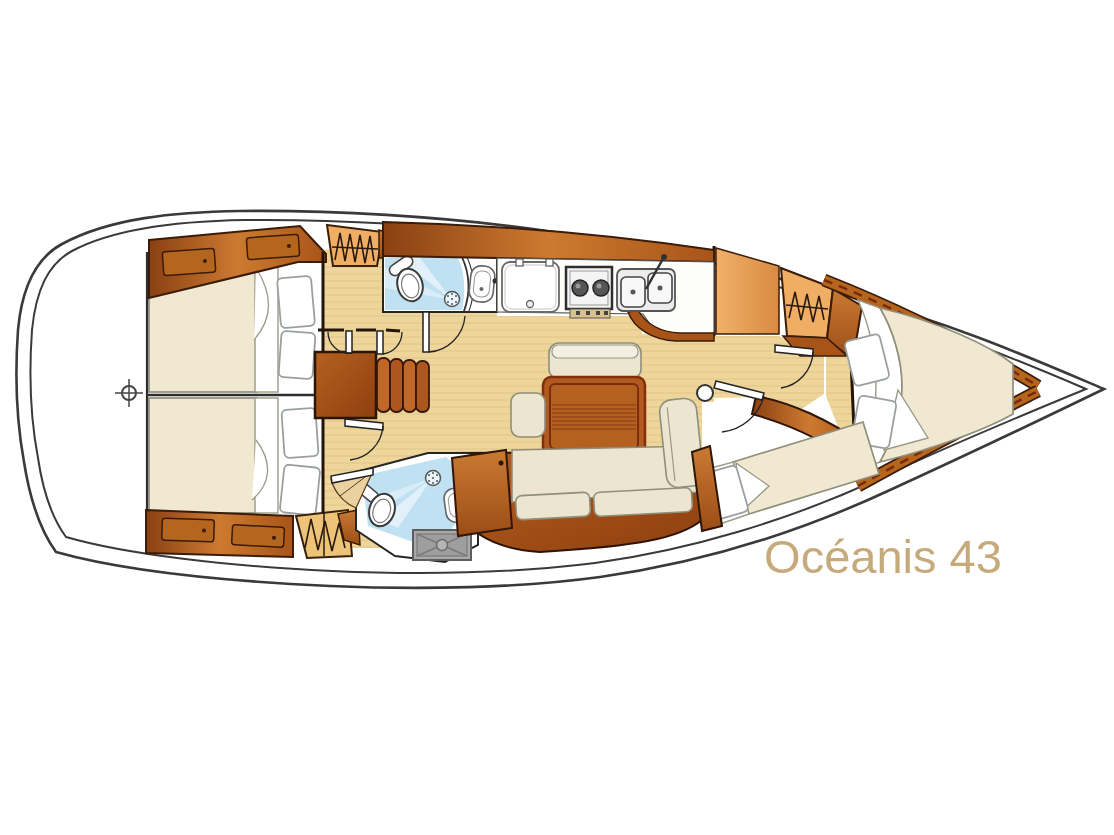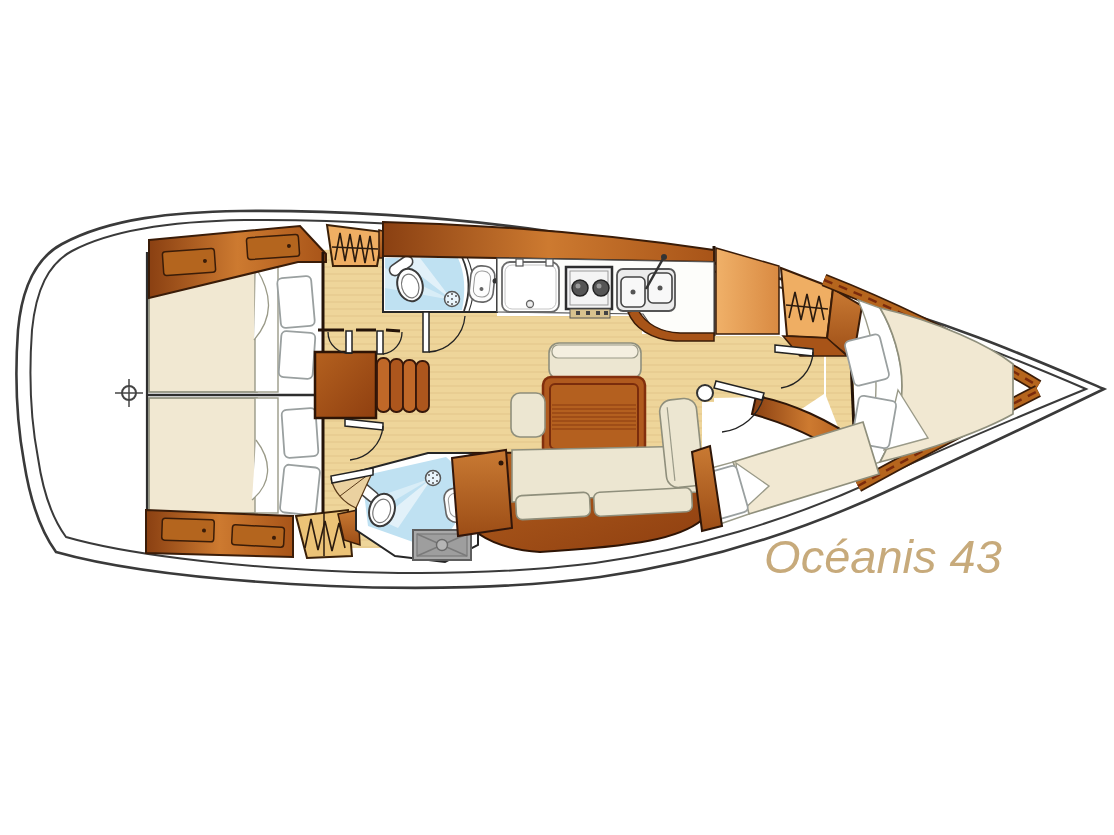--- a/index.html
+++ b/index.html
@@ -1,17 +1,17 @@
 <!DOCTYPE html>
 <html style="--title_text: #c7aa7b; --hull_outline: #3a3a3a; --floor: #eed59a; --floor_grain: #dcbe82; --wood_dark: #5a2a0e; --wood_mid: #b4651e; --wood_light: #d98a3f; --locker_fill: #efae63; --mattress: #f1e8d2; --cushion: #ece6d1; --pillow: #ffffff; --head_floor: #bfe1f2; --shower_tray: #a9a9a9;"><head>
 <meta charset="utf-8">
 <style>
   html,body{margin:0;padding:0;background:#ffffff;}
   .stage{position:relative;width:1114px;height:835px;background:#fff;overflow:hidden;
-         font-family:"Liberation Sans",sans-serif;font-style:italic;}
+         font-family:"Liberation Sans",sans-serif;}
   svg{display:block}
   .title-text{font-family:"Liberation Sans",sans-serif;font-size:47px;fill:var(--title_text,#c7aa7b);letter-spacing:0px;}
   .hull{fill:#ffffff;stroke:var(--hull_outline,#3a3a3a);}
   .floor{fill:var(--floor,#eed59a);}
   .cushion{fill:var(--cushion,#ece6d1);stroke:#8f8f7c;stroke-width:1.6;}
   .pillow{fill:var(--pillow,#ffffff);stroke:#9aa0a0;stroke-width:1.8;}
   .mattress{fill:var(--mattress,#f1e8d2);stroke:#8f8f7c;stroke-width:1.7;}
   .sheet{fill:#ffffff;stroke:#9a9a88;stroke-width:1.4;}
   .doorleaf{fill:#ffffff;stroke:#222222;stroke-width:1.5;}
   .doorarc{fill:none;stroke:#222222;stroke-width:1.3;}

